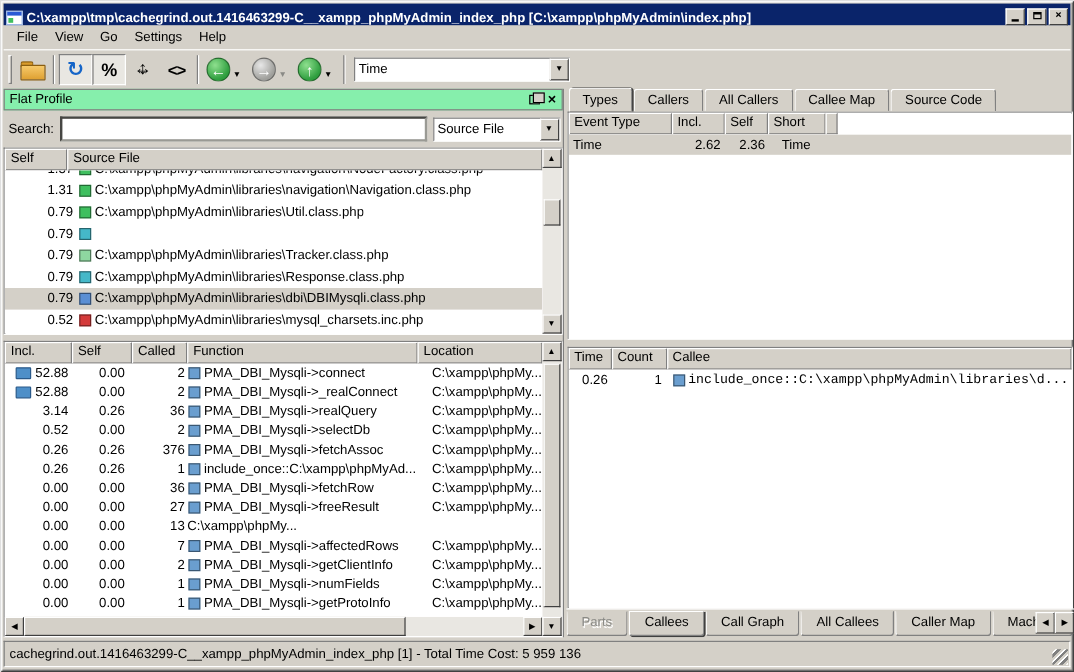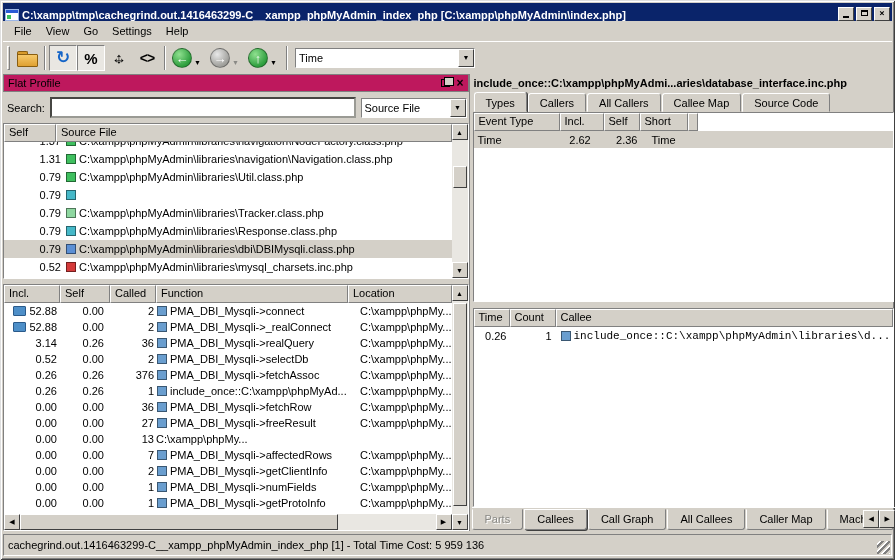--- a/index.html
+++ b/index.html
@@ -47,21 +47,21 @@
   .combo .combo-text{ flex:1; padding:0 3px; white-space:nowrap; overflow:hidden;}
   .combo .combo-btn{ width:16px; height:18px; background:#d4d0c8; border:1px solid; border-color:#fff #404040 #404040 #fff; font-size:7px; text-align:center; line-height:16px; flex:none;}
   .tb-combo{ width:180px; margin-left:4px;}
 
   
   .main{ display:flex; height:457px; }
   .left-dock{ width:466px; display:flex; flex-direction:column; }
   .vsplit{ width:4px; }
   .right-panel{ flex:1; display:flex; flex-direction:column; border-left:1px solid #808080; padding-left:2px;}
 
-  .dock-titlebar{ height:18px; display:flex; align-items:center; border:1px solid #808080; background:#be185d; padding:0 4px; margin-bottom:2px;}
+  .dock-titlebar{ height:18px; display:flex; align-items:center; border:1px solid #808080; background:#86efac; padding:0 4px; margin-bottom:2px;}
   .dock-title{ flex:1; }
   .dock-float{ width:9px; height:8px; border:1px solid #000; position:relative; margin-right:6px;}
   .dock-float::before{ content:""; position:absolute; left:2px; top:-3px; width:8px; height:7px; border:1px solid #000; background:#d4d0c8;}
   .dock-close{ font-size:12px; font-weight:bold; line-height:10px;}
 
   .search-row{ display:flex; align-items:center; padding:3px 2px 5px 4px; gap:5px;}
   .search-input{ flex:1; height:21px; border:2px inset #9a9a94; background:#fff; font:inherit; padding:0 3px;}
   .group-combo{ width:106px; flex:none; }
 
   
@@ -110,21 +110,21 @@
 
   
   .detail-header{ font-weight:bold; padding:3px 2px 4px 2px; white-space:nowrap; overflow:hidden; flex:none;}
   .tabbar{ display:flex; padding-left:2px; flex:none; position:relative; }
   .tab{ padding:3px 11px 2px; border:1px solid; border-color:#fff #808080 #d4d0c8 #fff; border-radius:3px 3px 0 0; margin-right:1px; background:#d4d0c8; white-space:nowrap;}
   .tab.active{ border-bottom-color:#d4d0c8; padding-top:4px; margin-top:-1px; box-shadow:1px 0 0 #404040;}
   .tabbar::after{ content:""; position:absolute; left:0; right:0; bottom:0; height:1px; background:#fff; z-index:-1;}
 
   .types-table{ height:190px; flex:none; margin:0 1px; }
   .eh-event{width:86px;flex:none;} .eh-incl{width:44px;flex:none;} .eh-self{width:36px;flex:none;} .eh-short{width:48px;flex:none;} .eh-gap{width:10px;flex:none;padding:1px 0;} .eh-formula{flex:1;}
-  .ec-event{width:86px;flex:none;padding-left:4px;} .ec-incl{width:44px;text-align:center;padding-right:3px;flex:none;} .ec-self{width:36px;text-align:right;padding-right:2px;flex:none;} .ec-short{width:58px;padding-left:12px;flex:none;} .ec-formula{flex:1;}
+  .ec-event{width:86px;flex:none;padding-left:4px;} .ec-incl{width:44px;text-align:right;padding-right:3px;flex:none;} .ec-self{width:36px;text-align:right;padding-right:2px;flex:none;} .ec-short{width:58px;padding-left:12px;flex:none;} .ec-formula{flex:1;}
   .types-table .lrow{ height:17px; }
 
   .hsplit-right{ height:6px; flex:none; }
 
   .callees-table{ flex:1; margin:0 1px; }
   .ch-time{width:36px;flex:none;} .ch-count{width:46px;flex:none;} .ch-callee{flex:1;}
   .cc-time{width:36px;text-align:right;padding-right:3px;flex:none;} .cc-count{width:46px;text-align:right;padding-right:4px;flex:none;} .cc-callee{flex:1;display:flex;align-items:center;overflow:hidden;padding-left:4px;font-family:Liberation Mono, monospace;}
   .callees-table .lrow{ height:17px; }
 
   .bottom-tabbar{ height:24px; flex:none; display:flex; align-items:flex-start; padding-top:1px; overflow:hidden; position:relative; border-top:1px solid #fff;}
@@ -470,21 +470,20 @@
               <span class="sb-thumb" style="left:1px;right:1px;top:2px;bottom:8px;"></span>
             </span>
           <span class="sb-btn">▼</span>
         </div>
       </div>
     </div>
 
     <div class="vsplit"></div>
 
     <div class="right-panel">
-      <div class="detail-header">include_once::C:\xampp\phpMyAdmi...aries\database_interface.inc.php</div>
 
       <div class="tabbar">
 
       <span class="tab active">Types</span>
           <span class="tab">Callers</span>
           <span class="tab">All Callers</span>
           <span class="tab">Callee Map</span>
           <span class="tab">Source Code</span>
         </div>
 

